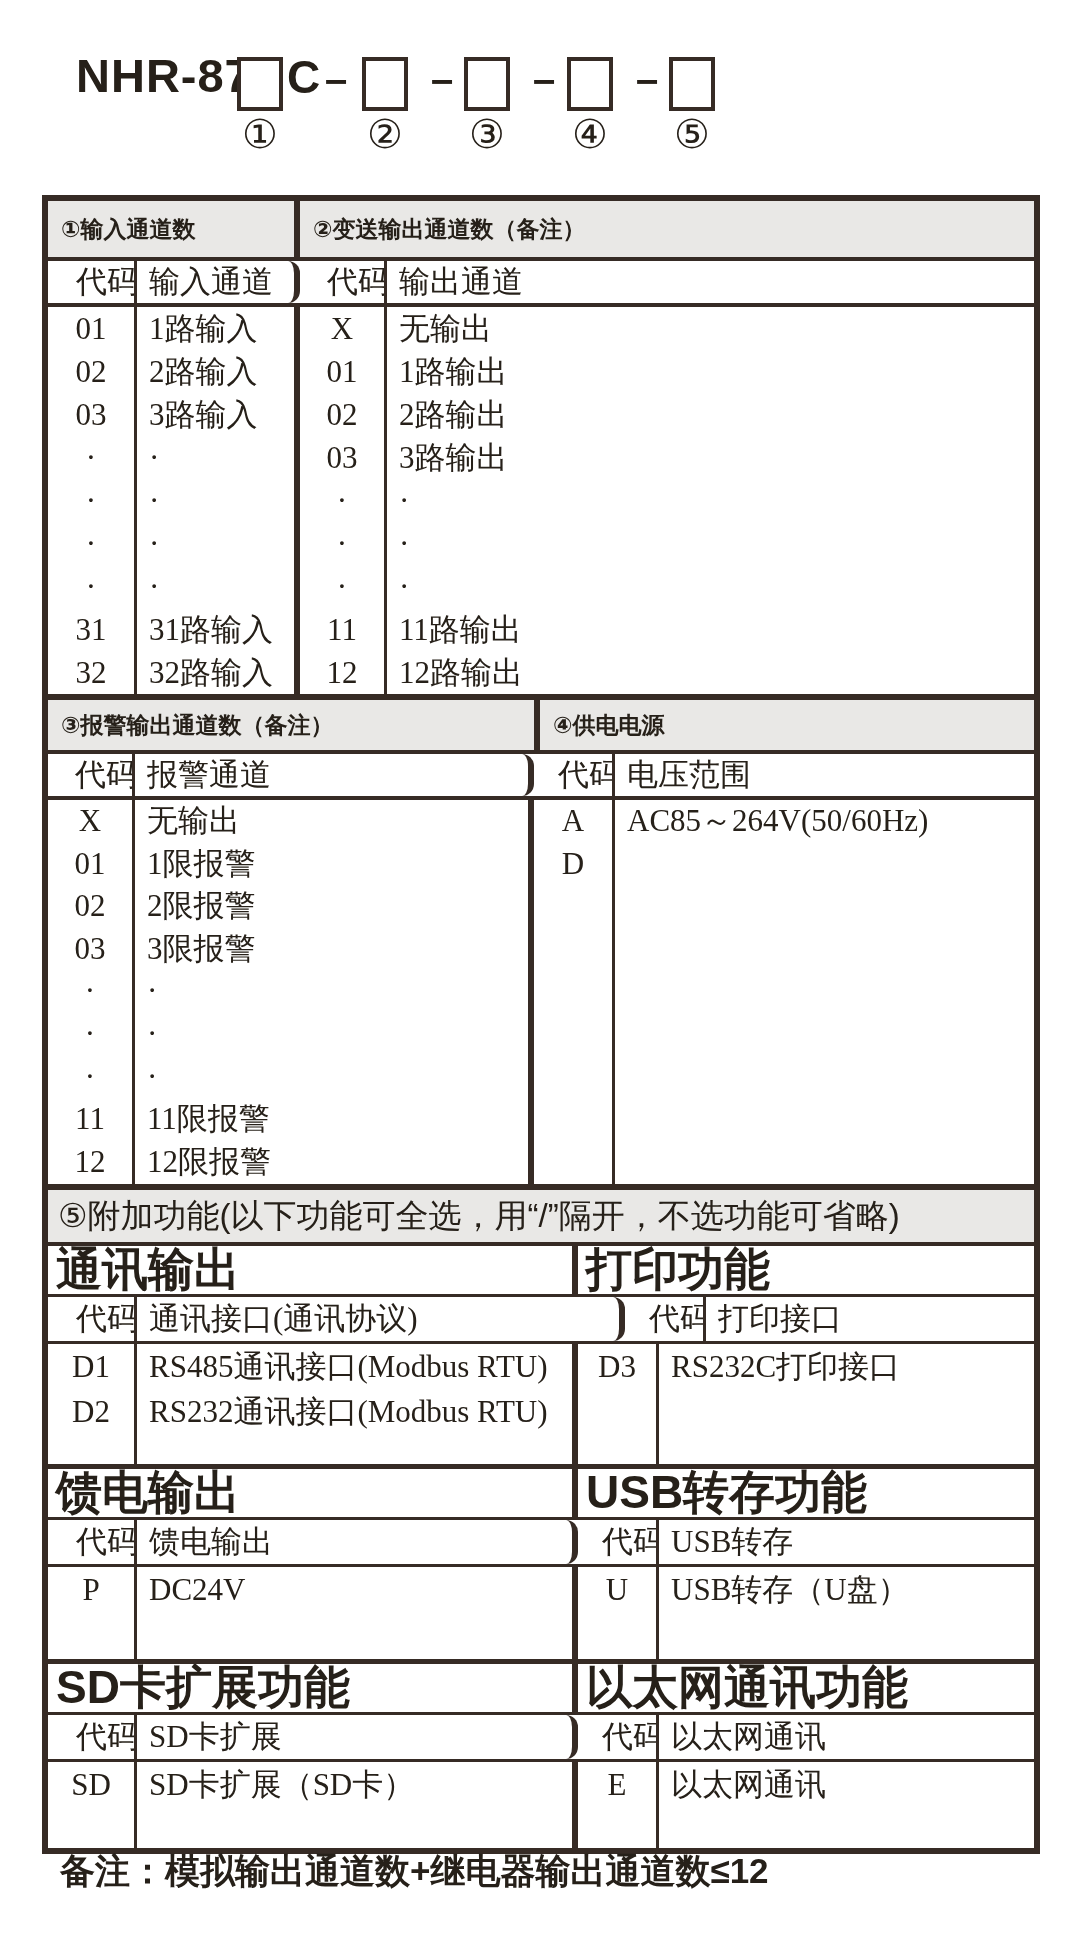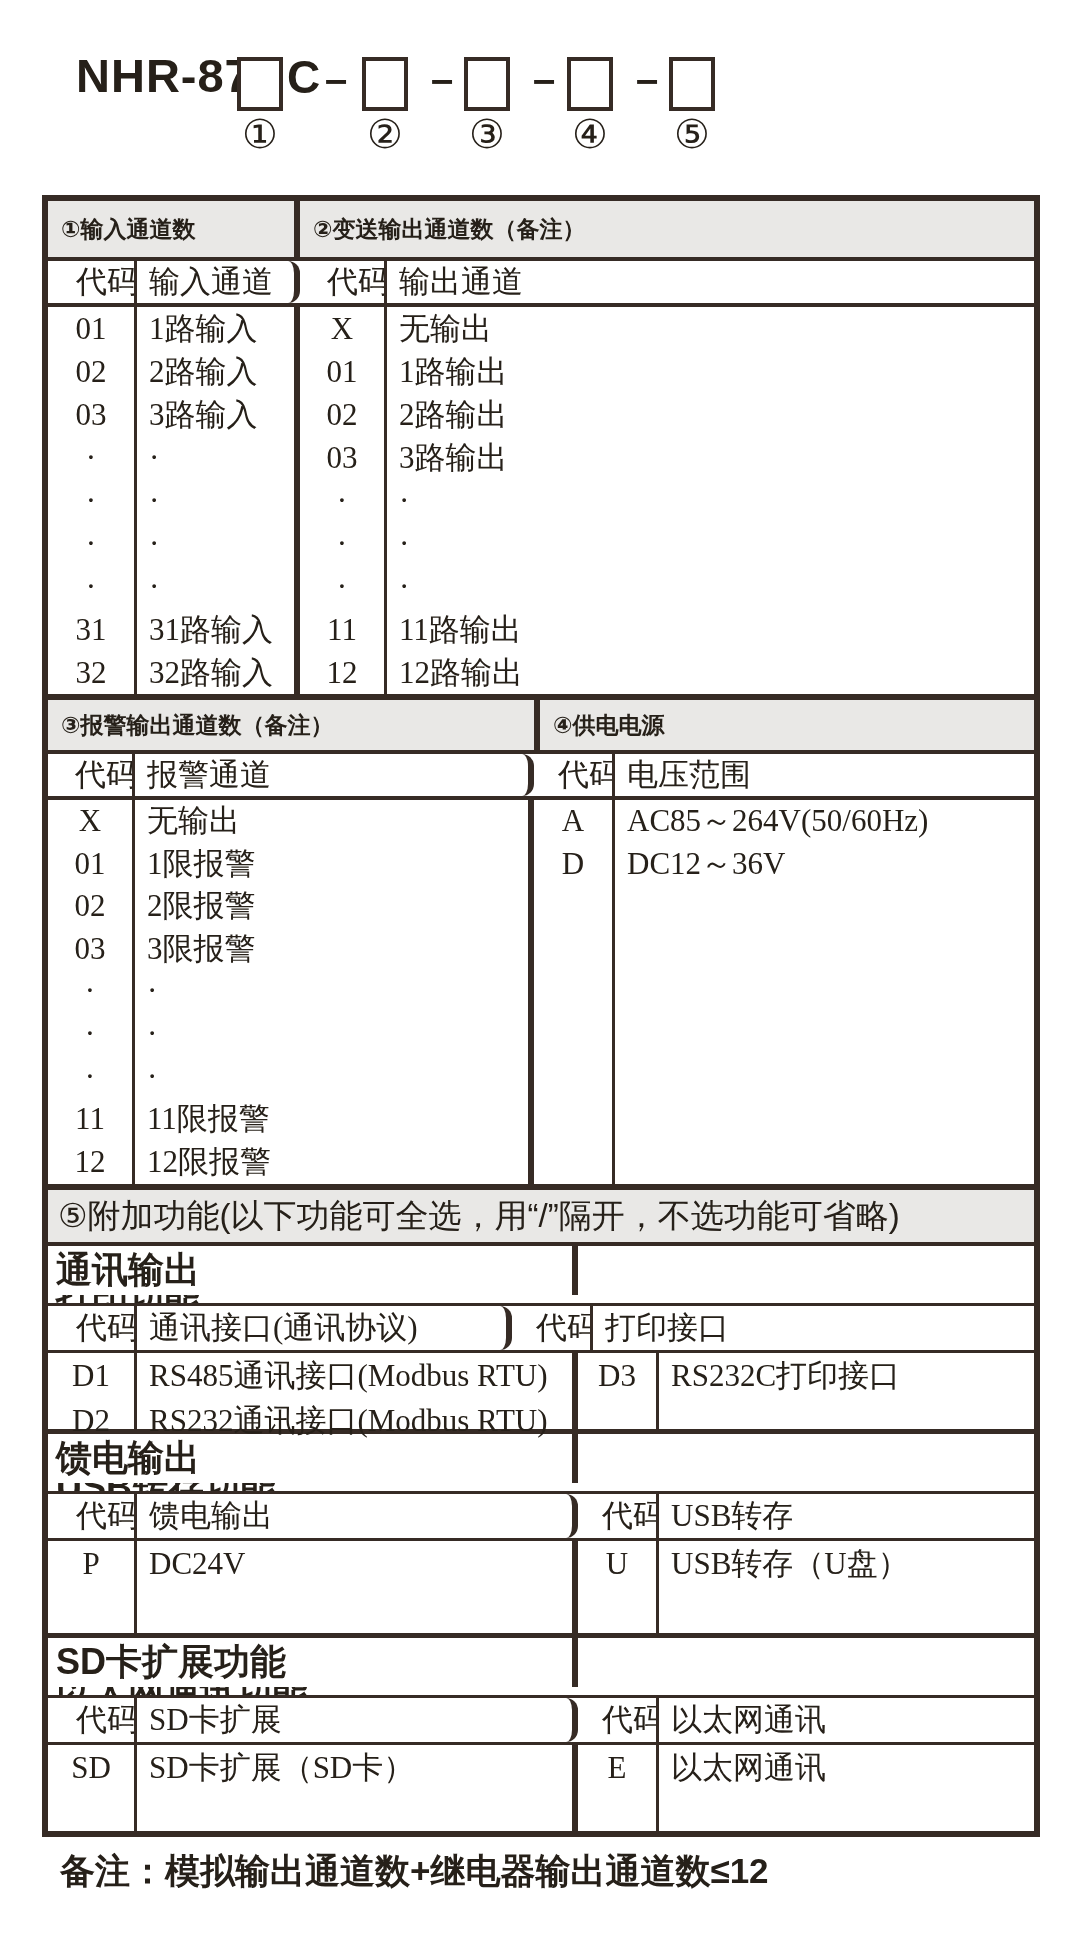--- a/index.html
+++ b/index.html
@@ -98,28 +98,28 @@
     height:56px;background:var(--gray);
     border-bottom:4px solid var(--bd);
     display:flex;align-items:center;padding-left:10px;
     font-family:"Liberation Sans","DejaVu Sans",sans-serif;
     font-weight:400;font-size:33px;white-space:nowrap;
   }
   .w-left5{width:530px}
   .w-code5l{width:89px}
   .w-code5r{width:81px}
   .lblrow{
-    height:60px;border-bottom:3px solid var(--bd);
-    font-family:"Liberation Sans","DejaVu Sans",sans-serif;
-    font-weight:700;font-size:36px;flex-direction:column;
+    height:51px;border-bottom:3px solid var(--bd);
+    font-family:"Liberation Sans","DejaVu Sans",sans-serif;
+    font-weight:700;font-size:46px;
   }
   .lblrow .cell{display:flex;align-items:center;padding-left:8px;}
   .sub5{height:47px;border-bottom:3px solid var(--bd);}
   .body5 .ln{height:45px;line-height:45px;}
-  .bd1{height:76px}
+  .bd1{height:120px}
   .bd2{height:92px}
   .bd3{height:86px}
   .groupdiv{height:5px;background:var(--bd);}
 
   
   .note{
     position:absolute;left:60px;top:1848px;
     font-family:"Liberation Sans","DejaVu Sans",sans-serif;
     font-weight:700;font-size:35px;
   }
@@ -243,37 +243,36 @@
           <div class="ln desc-c">·</div>
           <div class="ln desc-c">11限报警</div>
           <div class="ln desc-c">12限报警</div>
         </div>
         <div class="col w-code4 vr3">
           <div class="ln code-c">A</div>
           <div class="ln code-c">D</div>
         </div>
         <div class="col w-rest">
           <div class="ln desc-c">AC85～264V(50/60Hz)</div>
-          <div class="ln desc-c">DC12～36V</div>
         </div>
       </div>
     </div>
 
     <div class="secdiv"></div>
 
     <div class="sec5">
       <div class="sec5-hdr">⑤附加功能(以下功能可全选，用“/”隔开，不选功能可省略)</div>
 
       <div class="row lblrow">
         <div class="cell w-left5 vr6">通讯输出</div>
         <div class="cell w-rest">打印功能</div>
       </div>
       <div class="row sub5">
         <div class="cell subcell code-c w-code5l vr3">代码</div>
-        <div class="cell subcell desc-c w-left5d vr6" style="width:375px">通讯接口(通讯协议)</div>
+        <div class="cell subcell desc-c w-left5d vr6" style="width:488px">通讯接口(通讯协议)</div>
         <div class="cell subcell code-c w-code5r vr3">代码</div>
         <div class="cell subcell desc-c w-rest">打印接口</div>
       </div>
       <div class="row bodycols body5 bd1">
         <div class="col w-code5l vr3">
           <div class="ln code-c">D1</div>
           <div class="ln code-c">D2</div>
         </div>
         <div class="col vr6" style="width:441px">
           <div class="ln desc-c">RS485通讯接口(Modbus RTU)</div>

